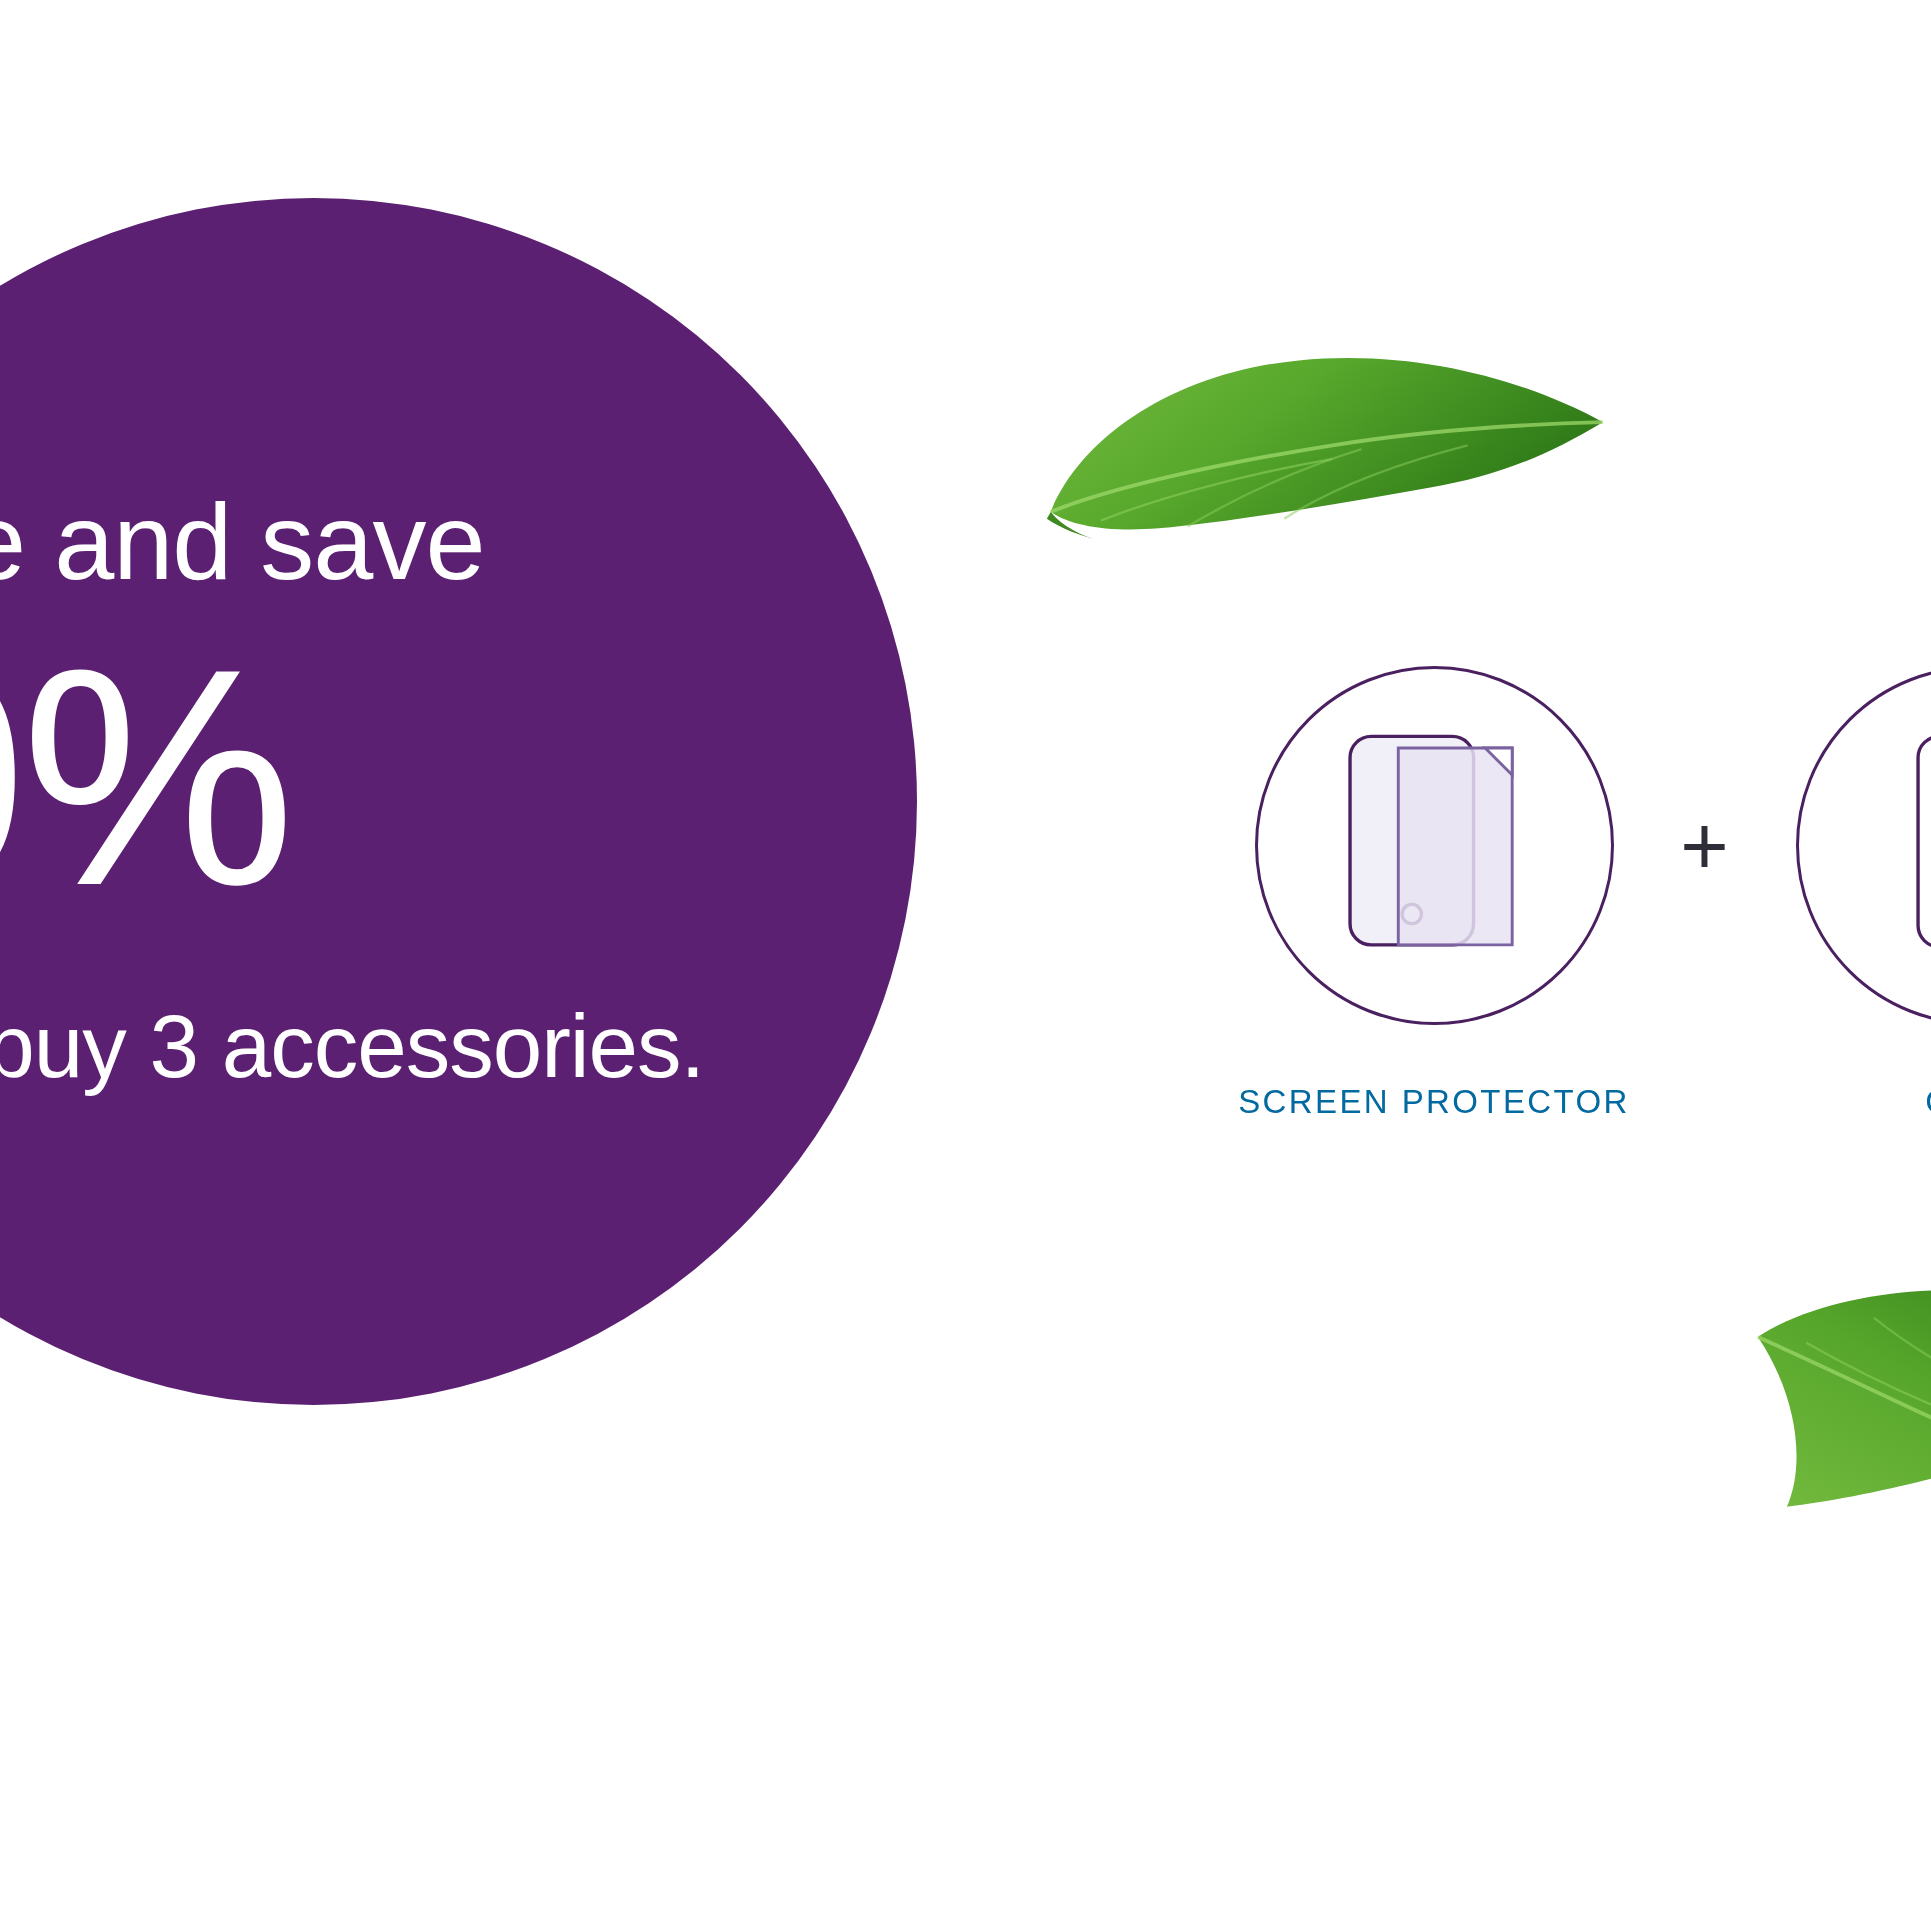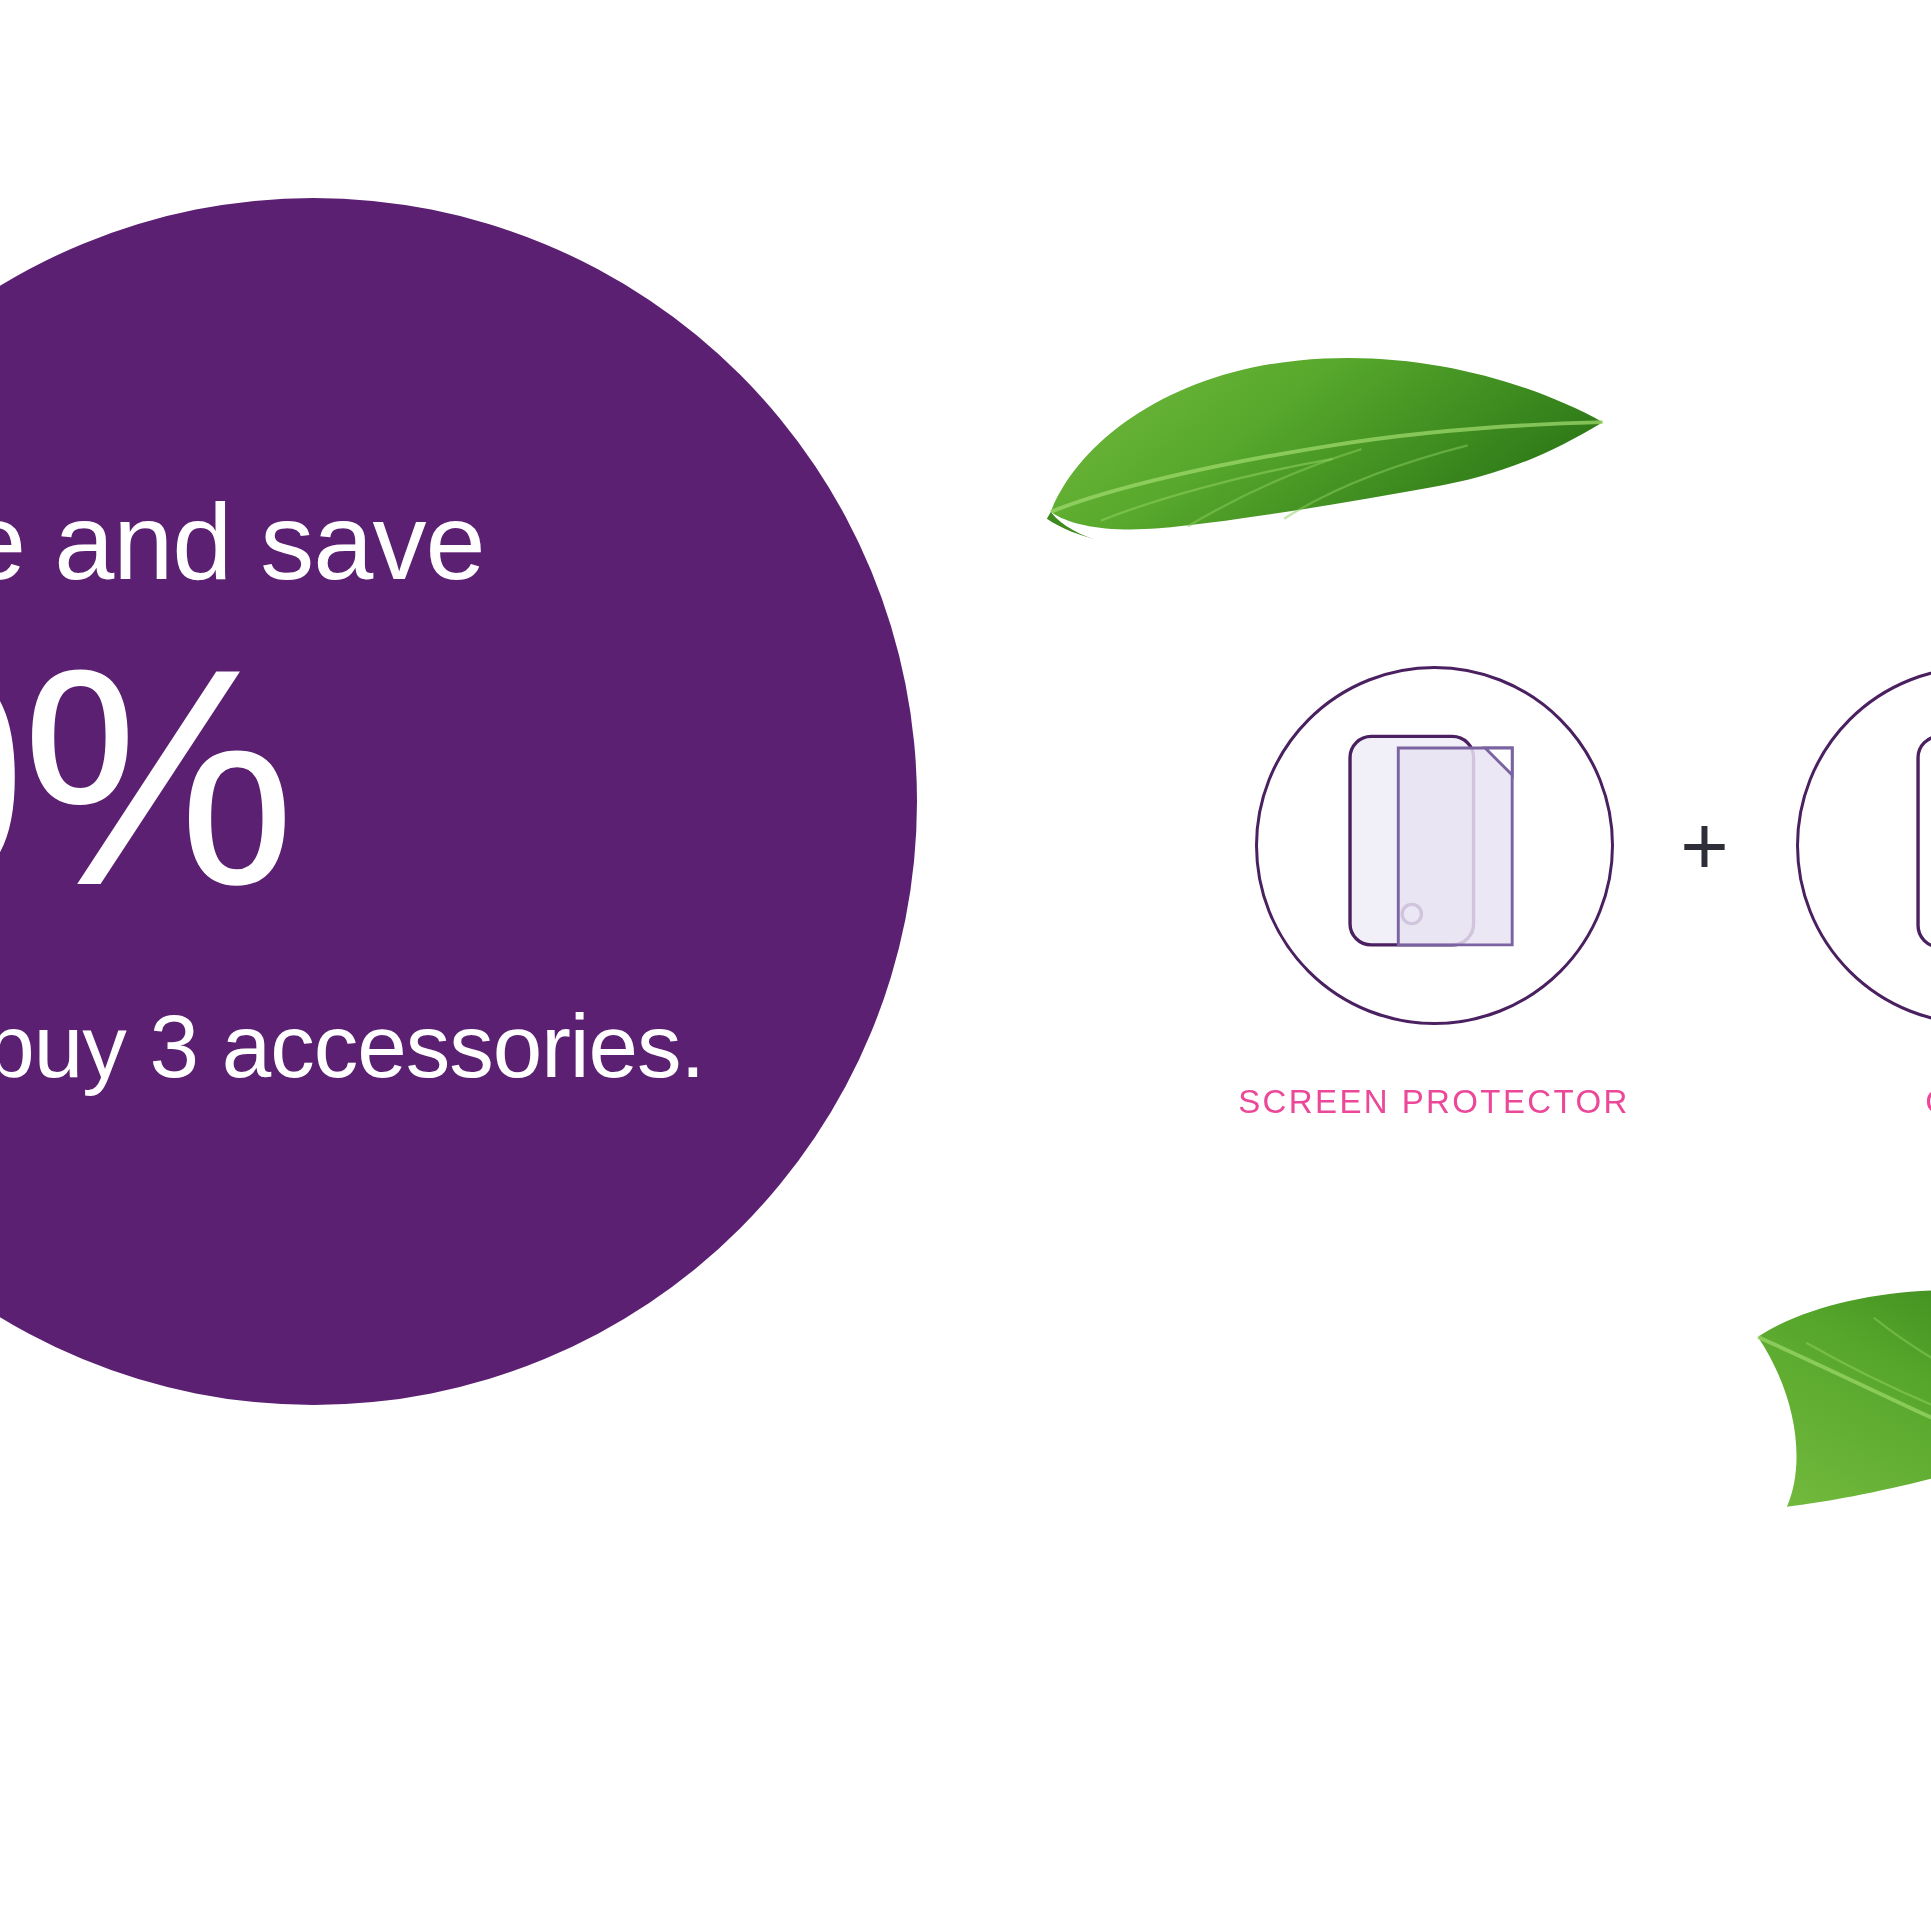--- a/index.html
+++ b/index.html
@@ -103,21 +103,21 @@
     display: flex;
     align-items: center;
     justify-content: center;
     background: #ffffff;
     box-sizing: border-box;
   }
   .acc-label {
     margin-top: 58px;
     font-size: 33px;
     letter-spacing: 2.4px;
-    color: #ec4899;
+    color: #0369a1;
     text-transform: uppercase;
     white-space: nowrap;
   }
   .acc-plus {
     width: 97px;
     font-size: 83px;
     color: #2e2e38;
     text-align: center;
     line-height: 359px;
     font-weight: 300;

